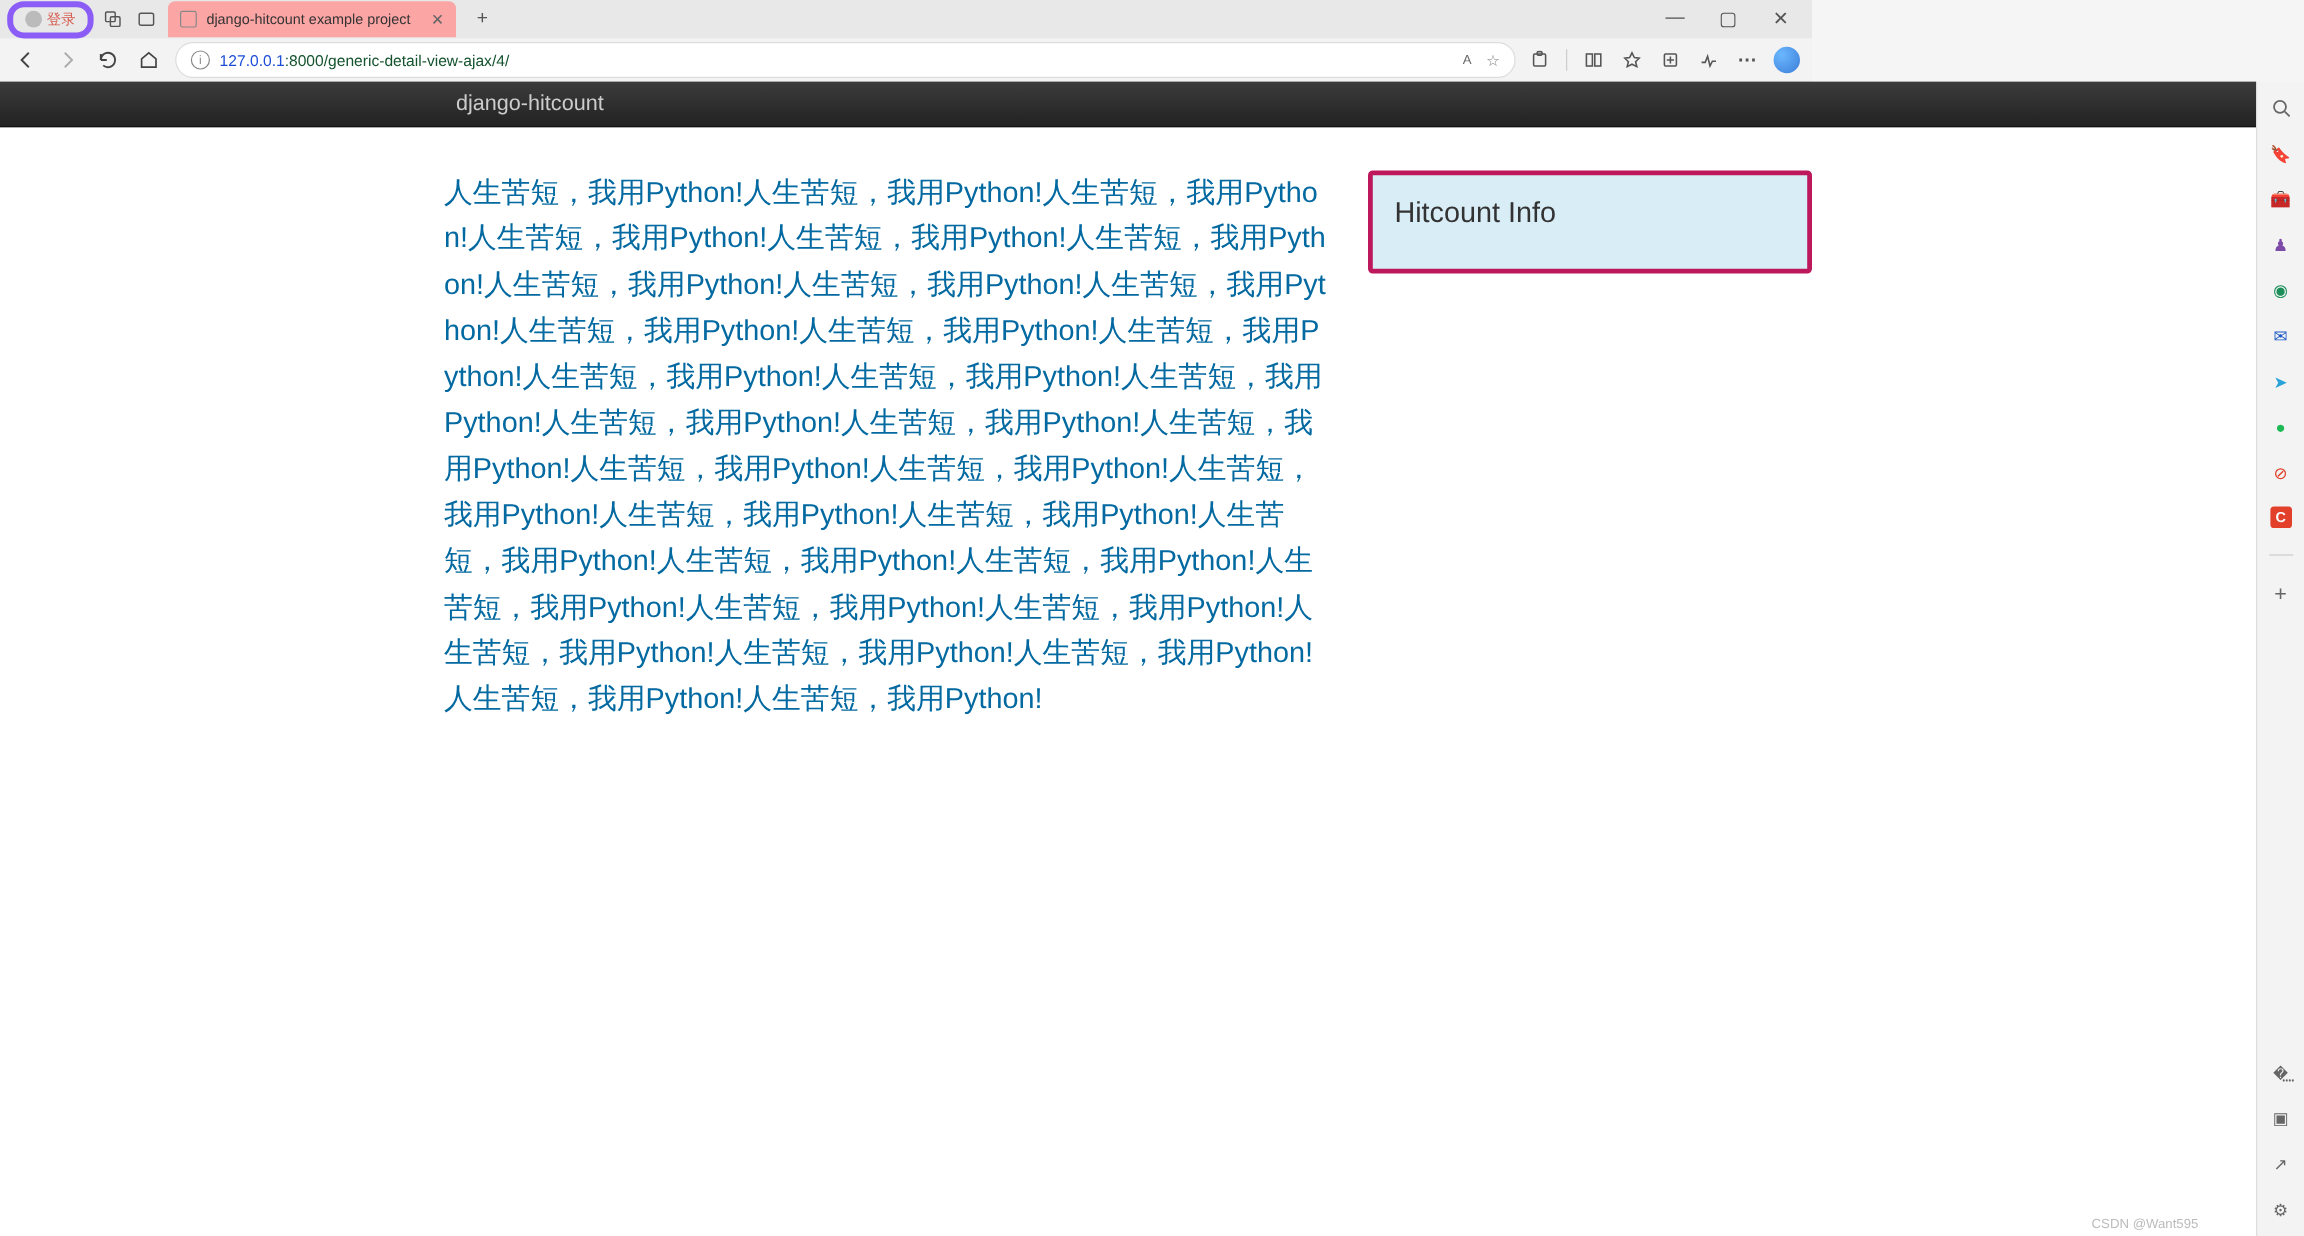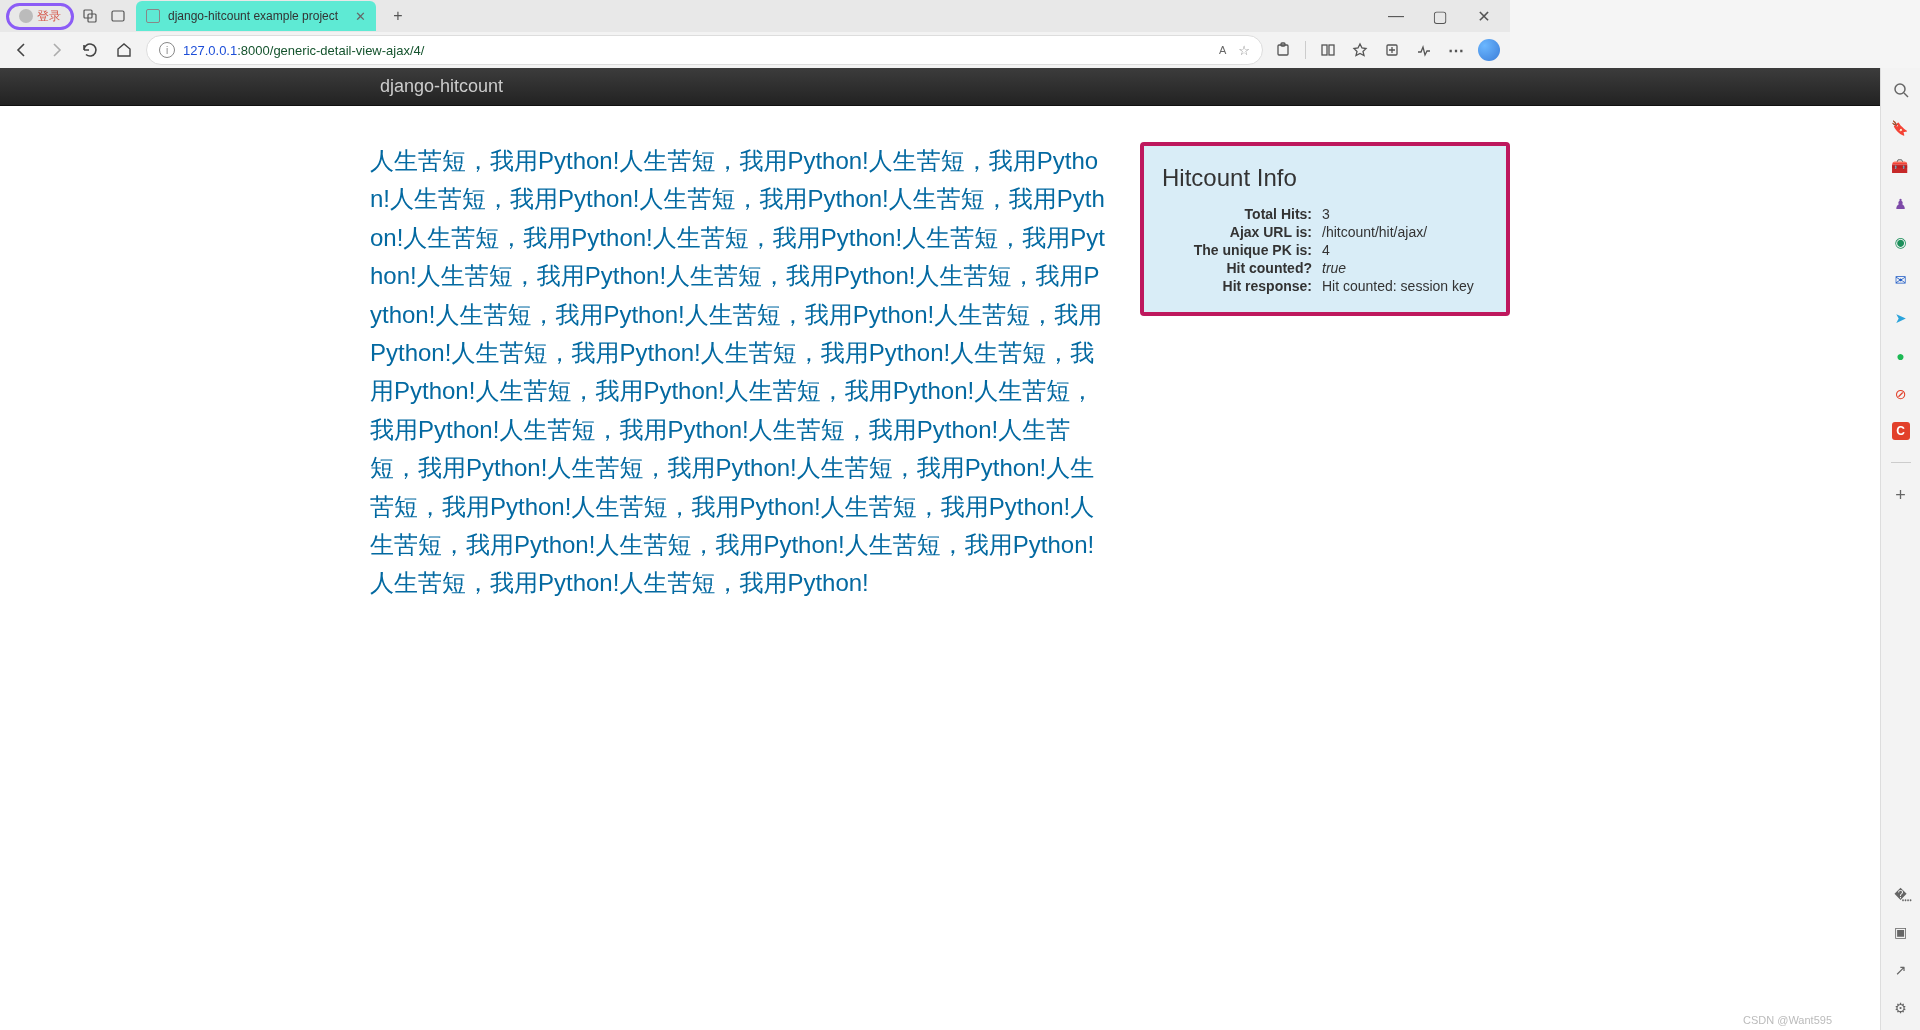--- a/index.html
+++ b/index.html
@@ -16,42 +16,42 @@
       border-bottom: 1px solid #ccc;
     }
     .tab-bar {
       display: flex;
       align-items: center;
       height: 32px;
       padding-left: 6px;
       gap: 4px;
     }
     .login-pill {
-      border: 3px solid #8b5cf6;
+      border: 5px solid #8b5cf6;
       border-radius: 14px;
       padding: 2px 10px;
       display: flex;
       align-items: center;
       gap: 4px;
       color: #d65b4e;
       font-size: 12px;
     }
     .login-pill .user-icon {
       width: 14px; height: 14px;
       border-radius: 50%;
       background: #bbb;
       display: inline-block;
     }
     .tab-bar .chrome-icon {
       width: 24px; height: 24px;
       display: flex; align-items: center; justify-content: center;
       color: #555;
     }
     .tab {
-      background: #5eead4;
+      background: #fca5a5;
       height: 30px;
       display: flex;
       align-items: center;
       padding: 0 10px;
       border-radius: 6px 6px 0 0;
       gap: 8px;
       margin-left: 2px;
       font-size: 12px;
       color: #333;
       min-width: 240px;
@@ -338,29 +338,17 @@
       <div class="brand">django-hitcount</div>
     </div>
   </div>
   <div class="content-container">
     <div class="main-col">
       <p class="page-body">人生苦短，我用Python!人生苦短，我用Python!人生苦短，我用Python!人生苦短，我用Python!人生苦短，我用Python!人生苦短，我用Python!人生苦短，我用Python!人生苦短，我用Python!人生苦短，我用Python!人生苦短，我用Python!人生苦短，我用Python!人生苦短，我用Python!人生苦短，我用Python!人生苦短，我用Python!人生苦短，我用Python!人生苦短，我用Python!人生苦短，我用Python!人生苦短，我用Python!人生苦短，我用Python!人生苦短，我用Python!人生苦短，我用Python!人生苦短，我用Python!人生苦短，我用Python!人生苦短，我用Python!人生苦短，我用Python!人生苦短，我用Python!人生苦短，我用Python!人生苦短，我用Python!人生苦短，我用Python!人生苦短，我用Python!人生苦短，我用Python!人生苦短，我用Python!人生苦短，我用Python!人生苦短，我用Python!</p>
     </div>
     <div class="side-col">
       <div class="info-panel">
         <h3>Hitcount Info</h3>
-        <dl class="dl" id="hitcount-dl">
-            <dt>Total Hits:</dt>
-            <dd>3</dd>
-            <dt>Ajax URL is:</dt>
-            <dd>/hitcount/hit/ajax/</dd>
-            <dt>The unique PK is:</dt>
-            <dd>4</dd>
-            <dt>Hit counted?</dt>
-            <dd><em>true</em></dd>
-            <dt>Hit response:</dt>
-            <dd>Hit counted: session key</dd>
-          </dl>
       </div>
     </div>
   </div>
   <div class="watermark">CSDN @Want595</div>
 </div>
 
 </body></html>

